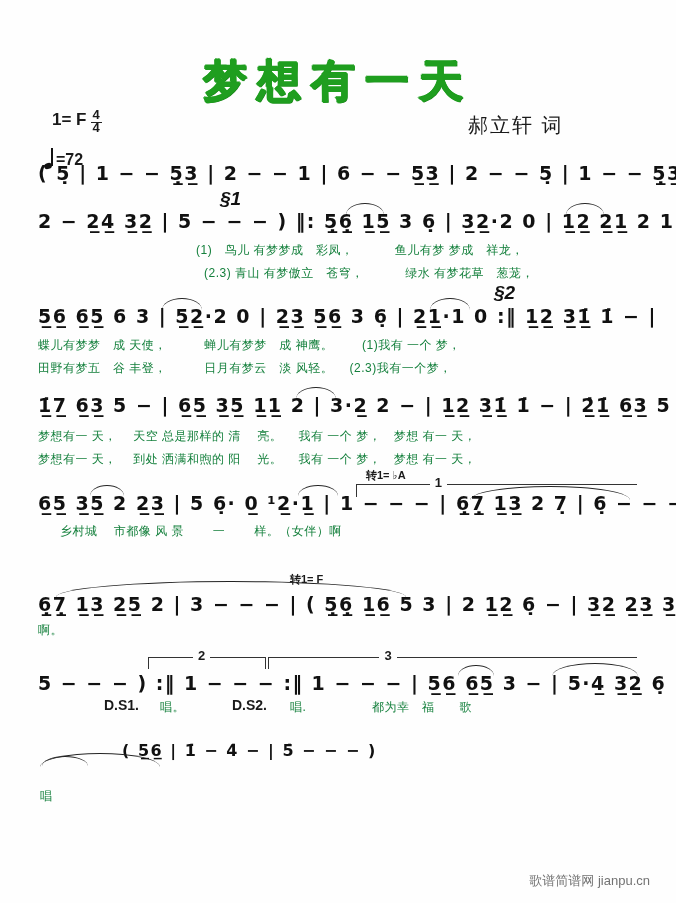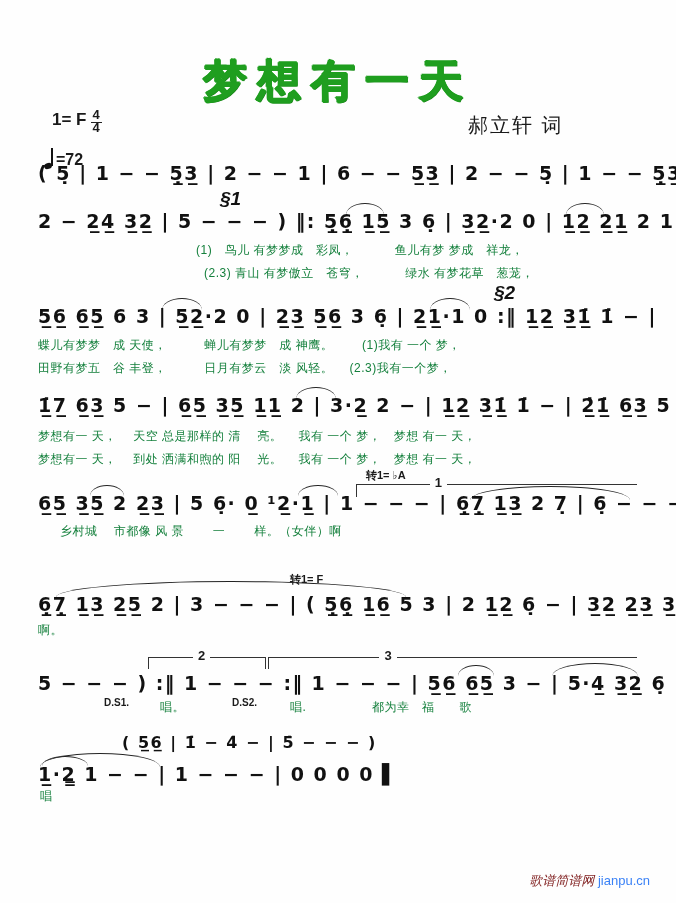--- a/index.html
+++ b/index.html
@@ -26,38 +26,38 @@
   .qnote .nh{position:absolute;left:0;bottom:0;width:8px;height:6px;background:#111;border-radius:50%;transform:rotate(-20deg);}
   .qnote .ns{position:absolute;left:7px;bottom:3px;width:1.8px;height:18px;background:#111;}
   .subtitle{top:118px;left:0;width:676px;text-align:center;font-size:15px;color:#222;}
   .credit1{top:112px;left:468px;width:170px;font-size:20px;letter-spacing:2px;}
   .credit2{top:136px;left:468px;width:170px;font-size:16px;letter-spacing:2px;}
   
   .mus{
     font-family:"DejaVu Sans",sans-serif;font-size:19px;font-weight:700;
     letter-spacing:1.5px;white-space:pre;color:#111;
   }
-  .mus.small{font-size:16px;font-weight:700;}
+  .mus.small{font-size:16px;font-weight:700;margin-top:8px;}
   .lyr{font-size:12px;white-space:pre;color:#15803d;letter-spacing:0.5px;}
   .segno{font-size:19px;font-weight:700;font-style:italic;color:#111;}
   .keychg{font-size:11px;font-weight:700;}
   
   .volta{border-top:1.8px solid #333;}
   .volta.lt{border-left:1.8px solid #333;}
   .volta.rt{border-right:1.8px solid #333;}
   .volta .num{
     position:absolute;top:-10px;left:38%;background:#fefefe;
     padding:0 5px;font-size:13px;font-weight:600;
   }
   
   .arc{border-top:1.6px solid #222;border-radius:50% 50% 0 0 / 100% 100% 0 0;background:transparent;}
-  .dslab{font-size:10px;font-weight:600;text-align:right;}
+  .dslab{font-size:14px;font-weight:600;text-align:right;}
   .footer{top:872px;left:0;width:650px;text-align:right;font-size:13px;}
-  .footer .site{color:#7f1d1d;font-style:italic;}
-  .footer .url{color:#3b82f6;text-decoration:none;}
+  .footer .site{color:#737373;}
+  .footer .url{color:#737373;text-decoration:none;}
 </style>
 </head>
 <body>
 
 <div class="page">
 
   <div class="abs title">梦想有一天</div>
 
   <div class="abs keyrow">
     <span>1= F</span><span class="frac"><span class="top">4</span><br><span>4</span></span>
@@ -121,21 +121,20 @@
   <div class="abs arc" style="top:665px;left:458px;width:36px;height:10px;"></div>
   <div class="abs arc" style="top:663px;left:552px;width:86px;height:12px;"></div>
   <div class="abs dslab" style="top:697px;left:104px;">D.S1.</div>
   <div class="abs lyr" style="top:699px;left:160px;">唱。</div>
   <div class="abs dslab" style="top:697px;left:232px;">D.S2.</div>
   <div class="abs lyr" style="top:699px;left:290px;">唱.</div>
   <div class="abs lyr" style="top:699px;left:372px;">都为幸　福　　歌</div>
 
   <div class="abs mus small" style="top:733px;left:122px;">( 5̲6̲ | 1̇ − 4̇ − | 5̇ − − − )</div>
 
-  <div class="abs mus" style="top:763px;left:38px;">1̲·2̳ 1 − − | 1 − − − | 0 0 0 0 ▌</div>
   <div class="abs arc" style="top:753px;left:40px;width:120px;height:13px;"></div>
   <div class="abs arc" style="top:756px;left:42px;width:46px;height:9px;"></div>
   <div class="abs lyr" style="top:788px;left:40px;">唱</div>
 
   <div class="abs footer">
     <span class="site">歌谱简谱网 </span><a class="url" href="#">jianpu.cn</a>
   </div>
 
 </div>
 

